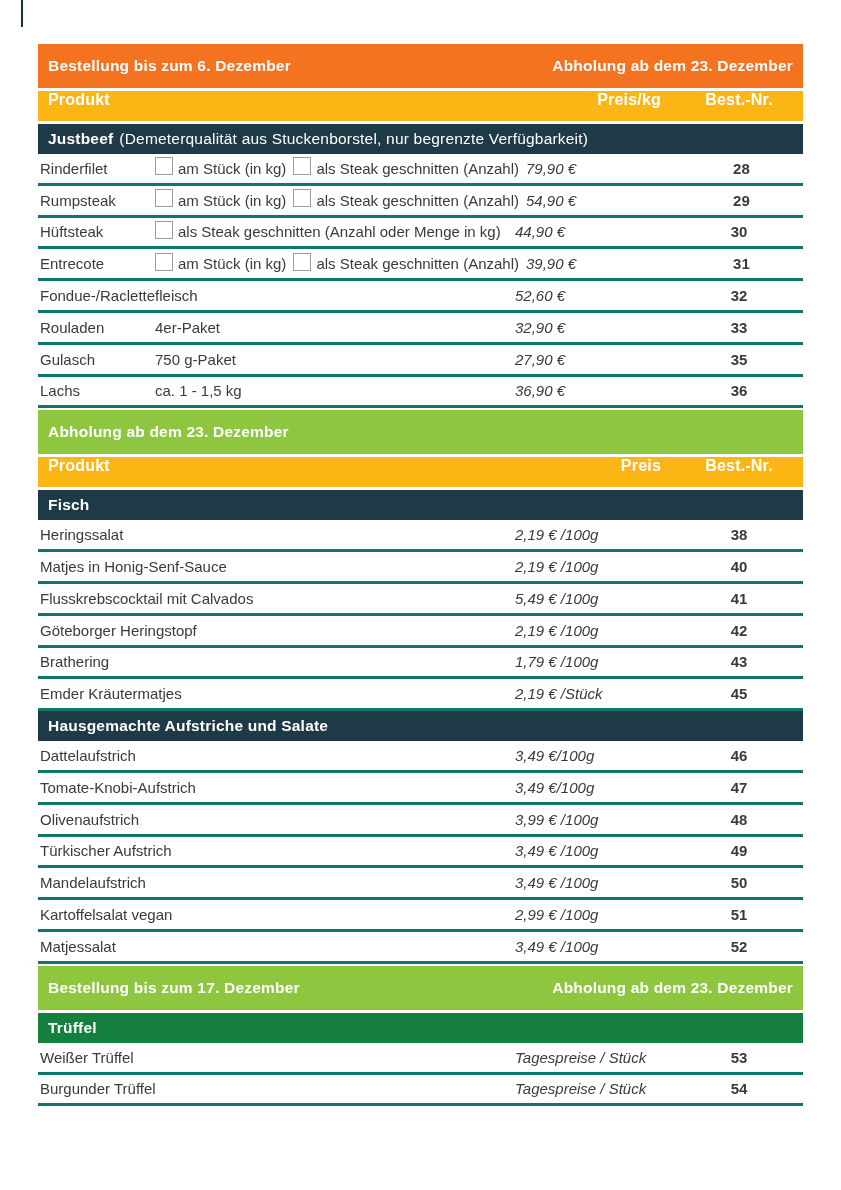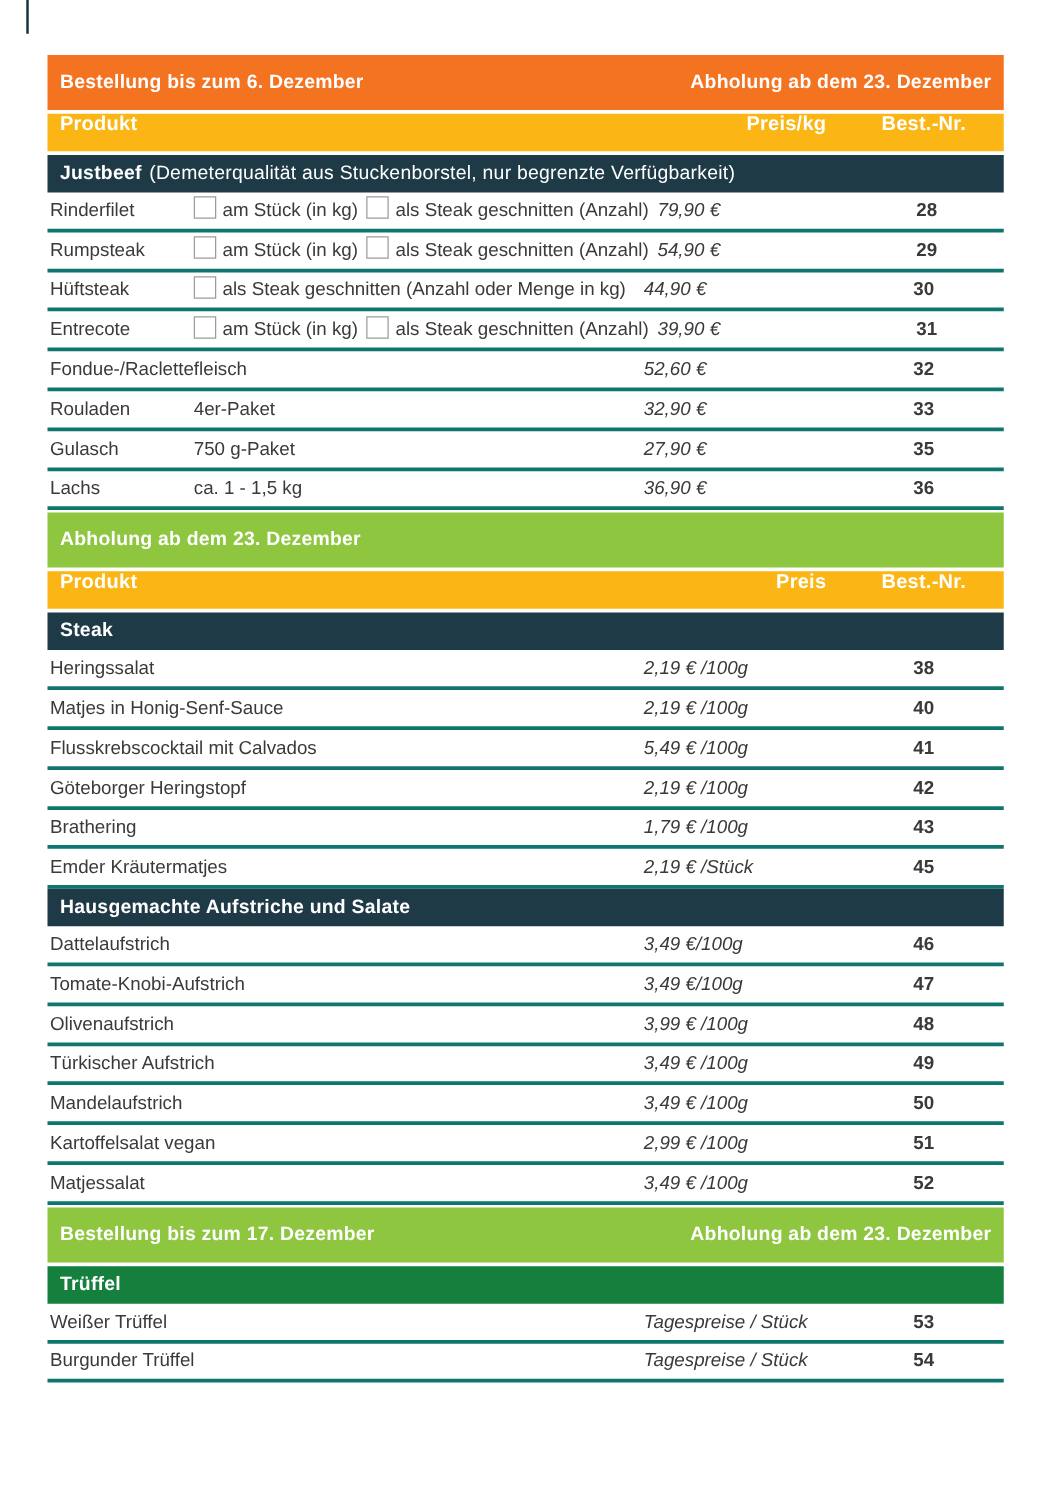--- a/index.html
+++ b/index.html
@@ -136,21 +136,21 @@
     </div>
     <div class="banner" style="background: rgb(142, 198, 64); margin-top: 2px;">
       <span>Abholung ab dem 23. Dezember</span>
     </div>
     <div class="cols-header" style="background: rgb(251, 182, 21);">
       <span class="col-product">Produkt</span>
       <span class="col-price">Preis</span>
       <span class="col-nr">Best.-Nr.</span>
     </div>
     <div class="group-title" style="background: rgb(30, 58, 71);">
-      <strong>Steak</strong>
+      <strong>Fisch</strong>
     </div>
     <div class="row">
       <span class="name">Heringssalat</span>
       <div class="middle"></div>
       <span class="price">2,19 € /100g</span>
       <span class="nr">38</span>
     </div>
     <div class="row">
       <span class="name">Matjes in Honig-Senf-Sauce</span>
       <div class="middle"></div>

